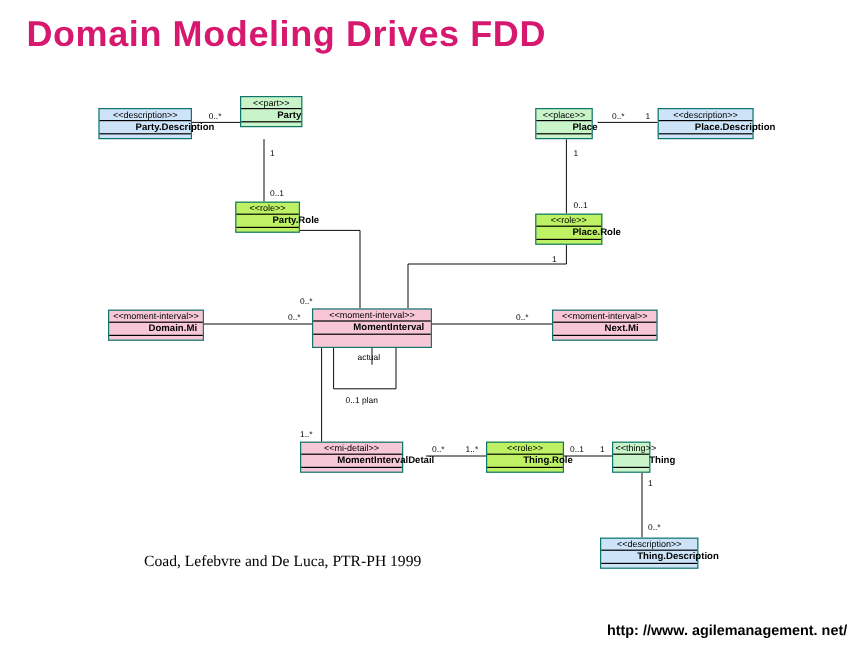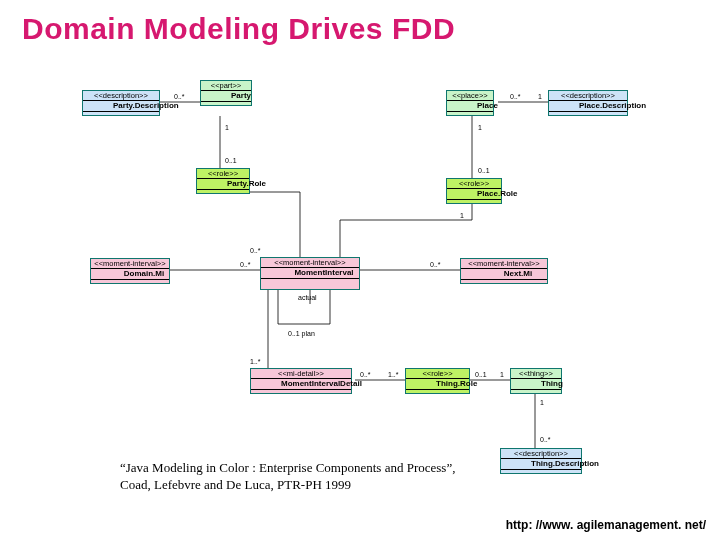--- a/index.html
+++ b/index.html
@@ -174,39 +174,38 @@
 <div class="box pink" style="left:260px; top:257px; width:100px;height:33px;">
   <span class="stereo">&lt;&lt;moment-interval&gt;&gt;</span>
   <span class="name">MomentInterval</span>
   <span class="sep"></span>
 </div>
 <div class="box pink" style="left:460px; top:258px; width:88px;">
   <span class="stereo">&lt;&lt;moment-interval&gt;&gt;</span>
   <span class="name">Next.Mi</span>
   <span class="sep"></span>
 </div>
-<div class="box pink" style="left:250px; top:368px; width:102px;">
+<div class="box pink" style="left:250px; top:368px; width:86px;">
   <span class="stereo">&lt;&lt;mi-detail&gt;&gt;</span>
   <span class="name">MomentIntervalDetail</span>
   <span class="sep"></span>
 </div>
 <div class="box yellow" style="left:405px; top:368px; width:65px;">
   <span class="stereo">&lt;&lt;role&gt;&gt;</span>
   <span class="name">Thing.Role</span>
   <span class="sep"></span>
 </div>
-<div class="box green" style="left:510px; top:368px; width:52px;">
+<div class="box green" style="left:510px; top:368px; width:32px;">
   <span class="stereo">&lt;&lt;thing&gt;&gt;</span>
   <span class="name">Thing</span>
   <span class="sep"></span>
 </div>
 <div class="box blue" style="left:500px; top:448px; width:82px;">
   <span class="stereo">&lt;&lt;description&gt;&gt;</span>
   <span class="name">Thing.Description</span>
   <span class="sep"></span>
 </div>
 
 <div class="caption">
-  <div>“Java Modeling in Color : Enterprise Components and Process”,</div>
   <div>Coad, Lefebvre and De Luca, PTR-PH 1999</div>
 </div>
 
 <div class="footer">http: //www. agilemanagement. net/</div>
 
 </body></html>

